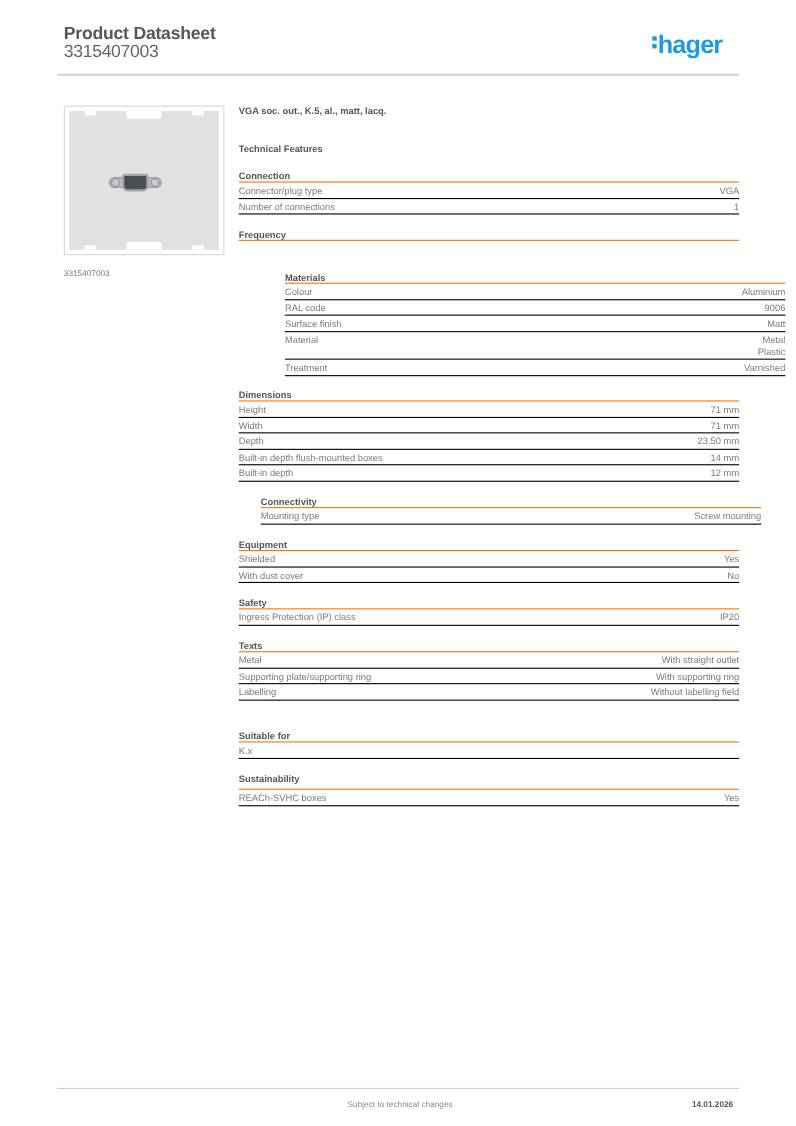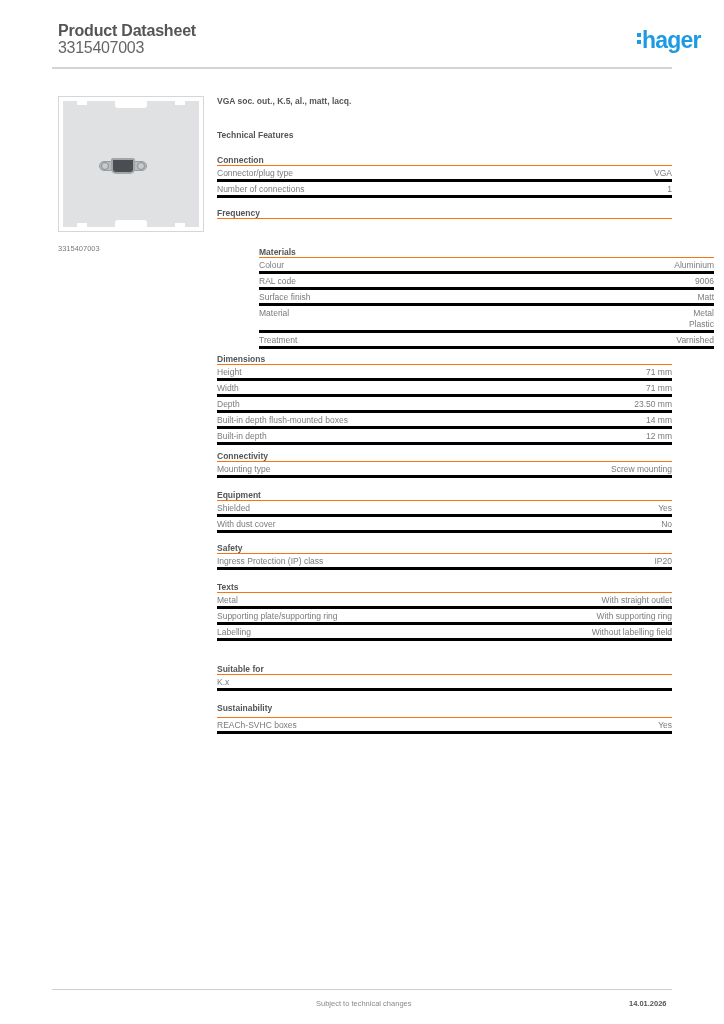--- a/index.html
+++ b/index.html
@@ -1,42 +1,42 @@
 <!DOCTYPE html>
 <html><head>
   <meta charset="utf-8">
   <style>
     * { box-sizing: border-box; margin: 0; padding: 0; }
     html, body { width: 724px; height: 1024px; background: #ffffff; overflow: hidden; }
     body { position: relative; font-family: "Liberation Sans", sans-serif; color: #6f6f6f; }
 
     .header-title { position: absolute; left: 58px; top: 22px; font-size: 16px; font-weight: bold; color: #555; letter-spacing: -0.2px; }
     .header-code { position: absolute; left: 58px; top: 39px; font-size: 16px; color: #666; letter-spacing: -0.3px; }
-    .logo { position: absolute; left: 593px; top: 29px; font-size: 23px; font-weight: bold; color: #1d9be2; letter-spacing: -0.8px; line-height: 1; margin-left: 44px; }
+    .logo { position: absolute; left: 593px; top: 29px; font-size: 23px; font-weight: bold; color: #1d9be2; letter-spacing: -0.8px; line-height: 1; }
     .logo .colon { display: inline-block; width: 5px; position: relative; top: -1px; }
     .logo .colon i { display: block; width: 4px; height: 4px; background: #1d9be2; margin: 3px 0; }
     .header-rule { position: absolute; left: 52px; top: 67px; width: 620px; height: 2px; background: #d4d4d4; }
 
     .product-image { position: absolute; left: 58px; top: 96px; width: 146px; height: 136px; border: 1px solid #d6d6d6; background: #fff; }
     .plate { position: absolute; left: 4px; top: 4px; width: 136px; height: 126px; background: #dfe1e3; }
     .plate .notch { position: absolute; background: #fff; }
     .plate .tab { position: absolute; width: 10px; height: 4px; background: #fff; }
     .vga { position: absolute; left: 36px; top: 57px; width: 48px; height: 16px; }
     .vga .flange { position: absolute; left: 0; top: 3px; width: 48px; height: 10px; border-radius: 5px; background: #b8bbbe; border: 1px solid #9a9da0; }
     .vga .screw { position: absolute; top: 4px; width: 8px; height: 8px; border-radius: 50%; background: #c8cbce; border: 1px solid #8d9093; }
     .vga .shell { position: absolute; left: 12px; top: 0; width: 24px; height: 16px; background: #4a4d52; border: 2px solid #a3a6a9; border-radius: 2px 2px 5px 5px; }
     .image-caption { position: absolute; left: 58px; top: 244px; font-size: 7.5px; color: #7a7a7a; }
 
     .product-name { position: absolute; left: 217px; top: 96px; font-size: 8.5px; font-weight: bold; color: #555; }
     .tech-title { position: absolute; left: 217px; top: 130px; font-size: 8.5px; font-weight: bold; color: #555; text-align: right; }
 
     .section { position: absolute; left: 217px; width: 455px; }
     .section-title { font-size: 8.5px; font-weight: bold; color: #555; height: 10px; line-height: 10px; border-bottom: 1px solid #f97316; padding-bottom: 0; }
     .section-title span { position: relative; top: -1px; }
-    .row { display: flex; justify-content: space-between; align-items: flex-start; font-size: 8.5px; color: #7b7b7b; border-bottom: 3px solid #000000; min-height: 14.6px; padding-top: 2px; line-height: 11px; }
+    .row { display: flex; justify-content: space-between; align-items: flex-start; font-size: 8.5px; color: #7b7b7b; border-bottom: 1px solid #000000; min-height: 14.6px; padding-top: 2px; line-height: 11px; }
     .row .val { text-align: right; white-space: pre-line; }
     .row.multi { min-height: 25.6px; justify-content: space-between; }
 
     .footer-rule { position: absolute; left: 52px; top: 989px; width: 620px; height: 1px; background: #cfcfcf; }
     .footer-note { position: absolute; left: 316px; top: 999px; font-size: 7.5px; color: #8a8a8a; }
     .footer-date { position: absolute; left: 629px; top: 999px; font-size: 7.5px; font-weight: bold; color: #555; }
   </style>
 </head>
 <body>
 
@@ -124,21 +124,21 @@
   <div class="row">
       <span>Built-in depth flush-mounted boxes</span>
       <span class="val">14 mm</span>
     </div>
   <div class="row">
       <span>Built-in depth</span>
       <span class="val">12 mm</span>
     </div>
 </div>
 
-<div class="section" style="top:452px;">
+<div class="section" style="top:452px;margin-left:20px;">
   <div class="section-title"><span>Connectivity</span></div>
   <div class="row">
       <span>Mounting type</span>
       <span class="val">Screw mounting</span>
     </div>
 </div>
 
 <div class="section" style="top:491px;">
   <div class="section-title"><span>Equipment</span></div>
   <div class="row">

